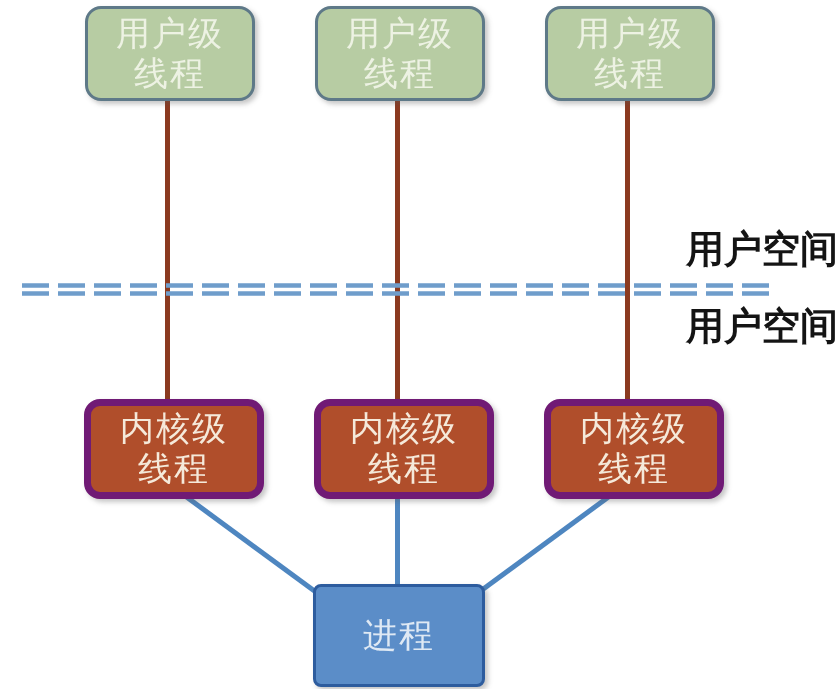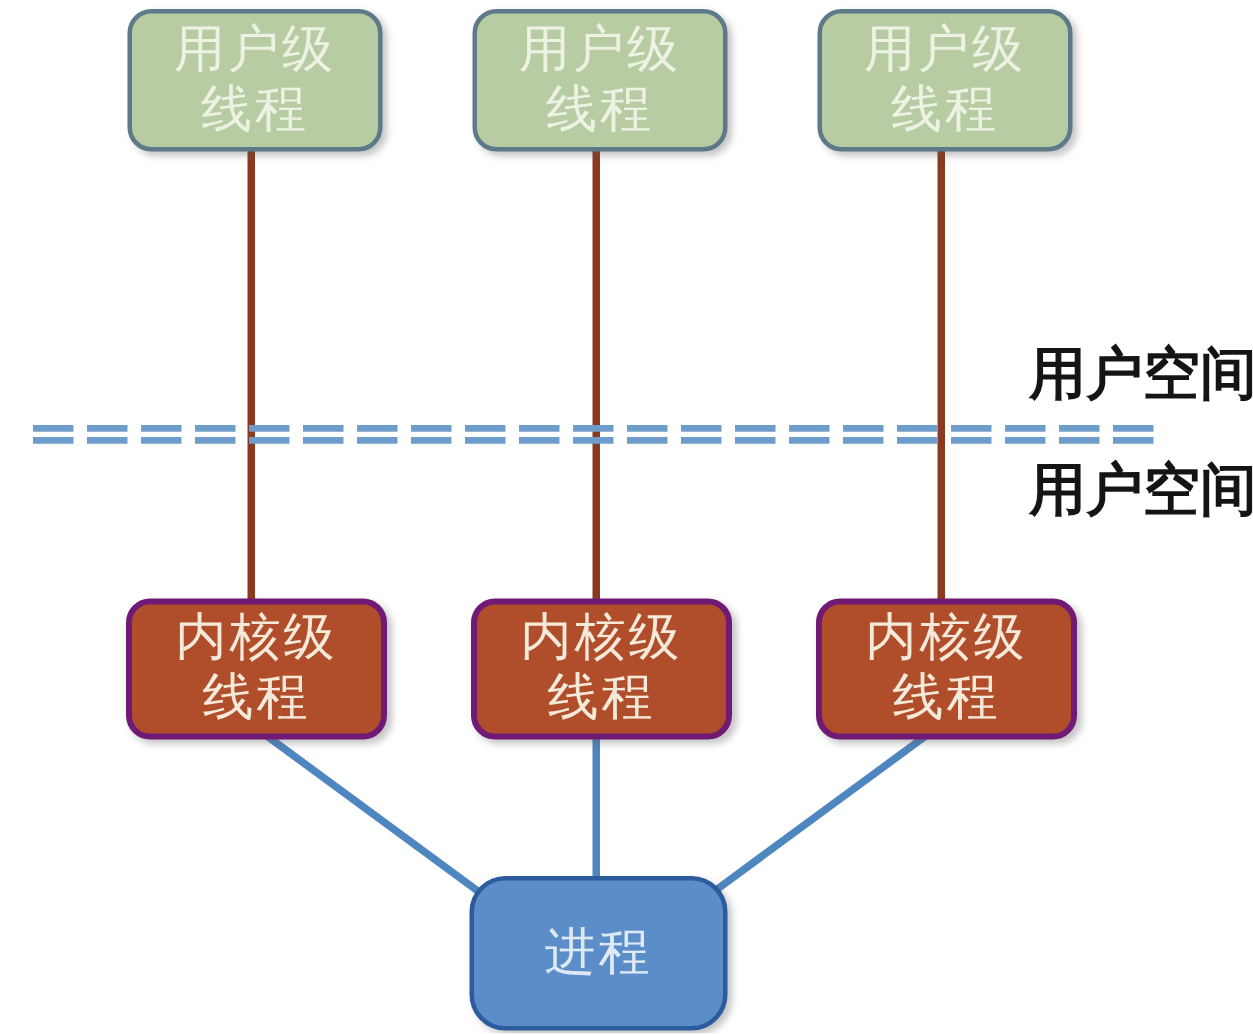--- a/index.html
+++ b/index.html
@@ -37,32 +37,32 @@
     background: #b7cca3;
     border: 3px solid #5e7988;
     color: #edf2e3;
   }
   .pos-u1 { left: 85px; }
   .pos-u2 { left: 315px; }
   .pos-u3 { left: 545px; }
   .kernel-box {
     width: 166px; height: 86px; top: 399px;
     background: #b04e2b;
-    border: 4px solid #701a75;
+    border: 7px solid #701a75;
     color: #f5e9da;
   }
   .pos-k1 { left: 84px; }
   .pos-k2 { left: 314px; }
   .pos-k3 { left: 544px; }
   .process-box {
     width: 166px; height: 97px; left: 313px; top: 584px;
     background: #5b8dc8;
     border: 3px solid #2d5c9e;
     color: #dfe9f4;
-    border-radius: 24px;
+    border-radius: 8px;
   }
   .space-label {
     position: absolute;
     z-index: 3;
     left: 686px;
     width: 149px;
     color: #141414;
     font-size: 38px;
     font-weight: bold;
     white-space: nowrap;

